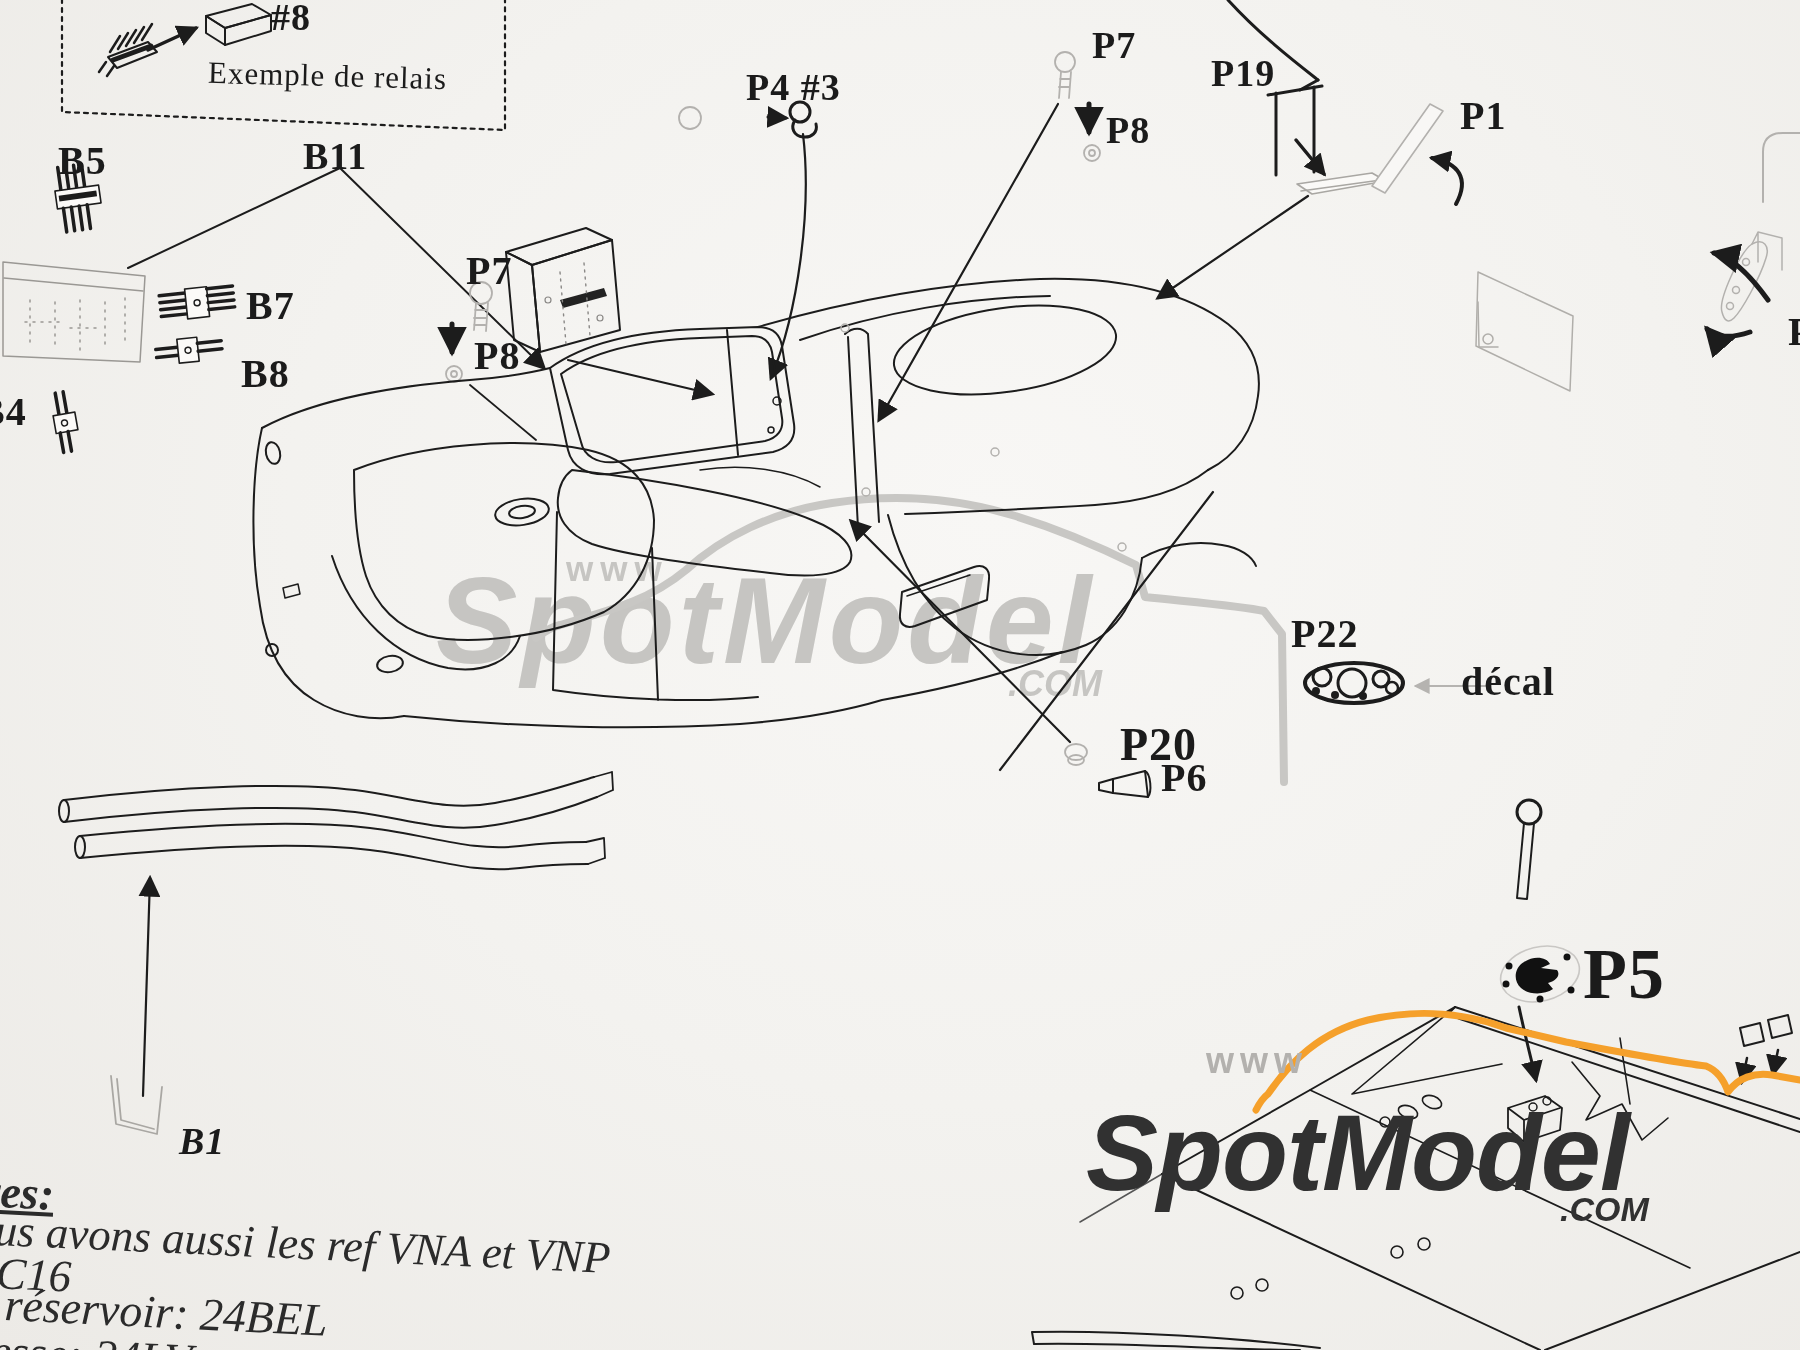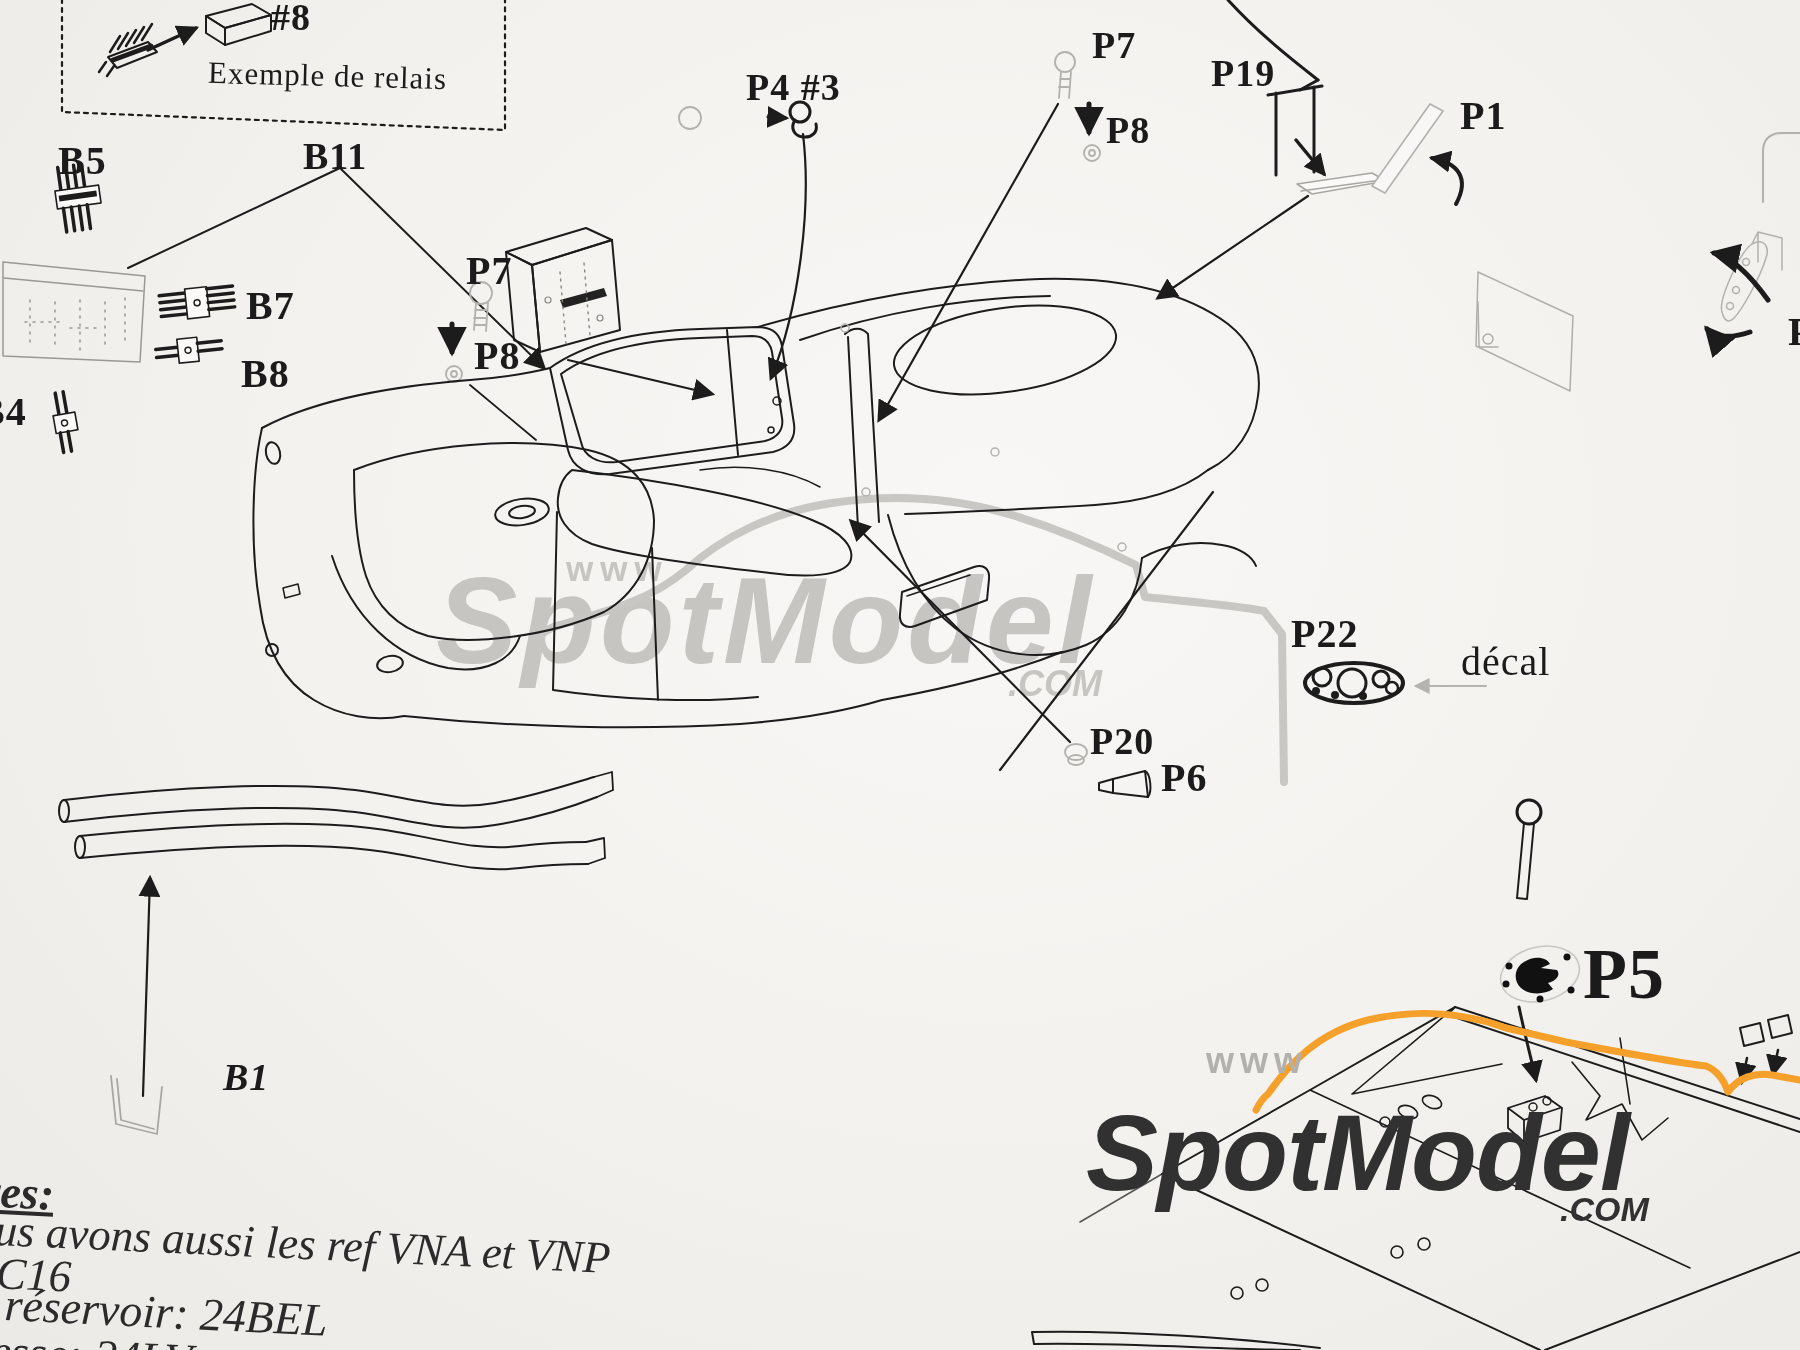--- a/index.html
+++ b/index.html
@@ -318,25 +318,25 @@
   <div class="lbl" style="left:241px;top:354px;text-align:right;">B8</div>
   <div class="lbl" style="left:-22px;top:392px;">B4</div>
   <div class="lbl" style="left:466px;top:251px;">P7</div>
   <div class="lbl" style="left:474px;top:336px;">P8</div>
   <div class="lbl" style="left:746px;top:68px;font-size:38px;">P4 #3</div>
   <div class="lbl" style="left:1092px;top:26px;font-size:38px;">P7</div>
   <div class="lbl" style="left:1106px;top:111px;font-size:38px;">P8</div>
   <div class="lbl" style="left:1211px;top:54px;font-size:38px;">P19</div>
   <div class="lbl" style="left:1444px;top:96px;margin-left:16px;">P1</div>
   <div class="lbl" style="left:1291px;top:614px;">P22</div>
-  <div class="lbl" style="left:1461px;top:642px;font-weight:400;">décal</div>
-  <div class="lbl" style="left:1090px;top:722px;font-size:38px;text-align:center;">P20</div>
+  <div class="lbl" style="left:1461px;top:662px;font-weight:700;">décal</div>
+  <div class="lbl" style="left:1120px;top:722px;font-size:46px;text-align:center;">P20</div>
   <div class="lbl" style="left:1161px;top:758px;">P6</div>
   <div class="lbl" style="left:1583px;top:938px;font-size:72px;">P5</div>
-  <div class="lbl" style="left:179px;top:1058px;font-size:38px;font-style:italic;margin-left:44px;">B1</div>
+  <div class="lbl" style="left:179px;top:1122px;font-size:38px;font-style:italic;">B1</div>
   <div class="lbl" style="left:1788px;top:312px;">P</div>
 
   <div class="ft" style="left:-16px;top:1164px;font-size:46px;font-weight:700;text-decoration:underline;transform:rotate(3deg);">res:</div>
   <div class="ft" style="left:-4px;top:1204px;font-size:45px;transform:rotate(2.6deg);">us avons aussi les ref VNA et VNP</div>
   <div class="ft" style="left:-30px;top:1246px;font-size:45px;transform:rotate(2.6deg);">RC16</div>
   <div class="ft" style="left:6px;top:1278px;font-size:46px;transform:rotate(2.8deg);">réservoir: 24BEL</div>
   <div class="ft" style="left:-8px;top:1324px;font-size:46px;transform:rotate(2.8deg);">esse: 24LV</div>
 
 </div>
 

